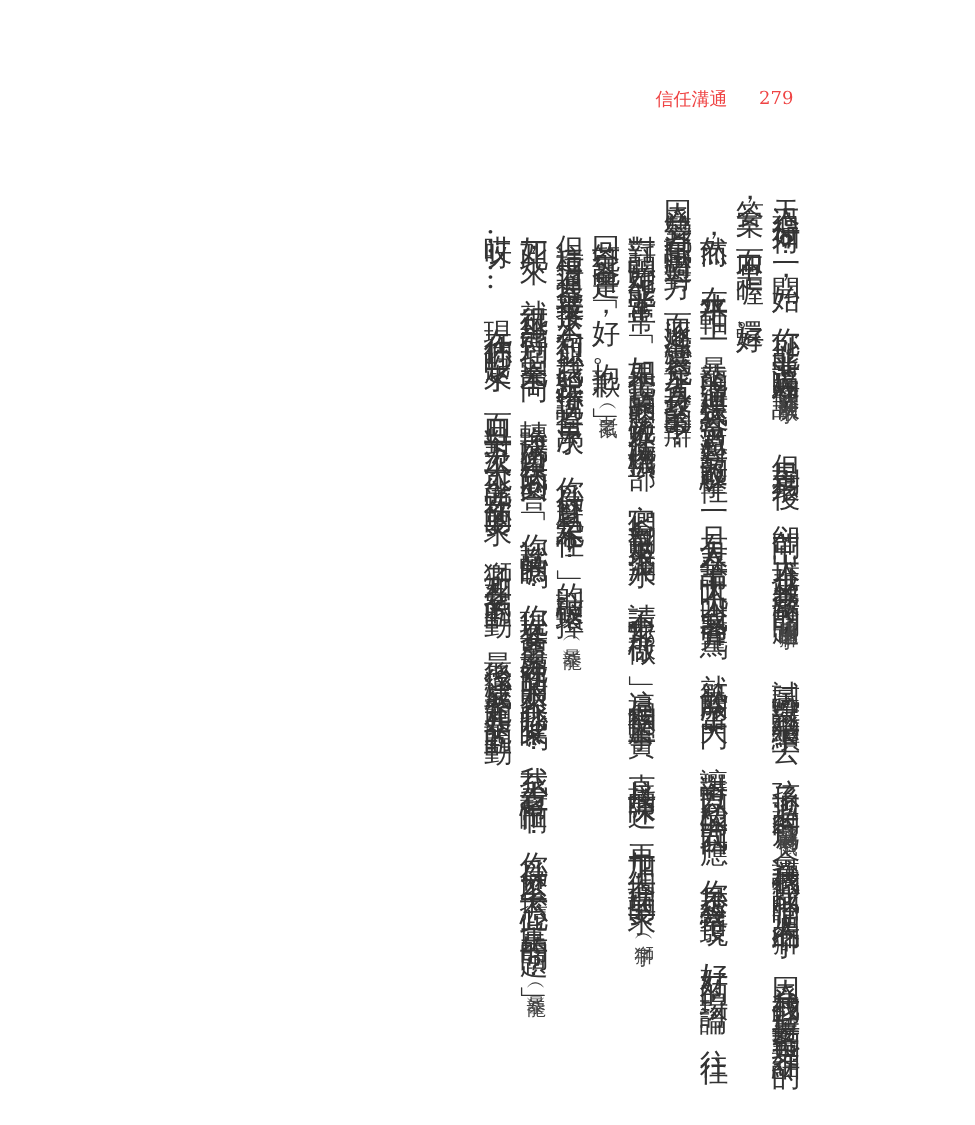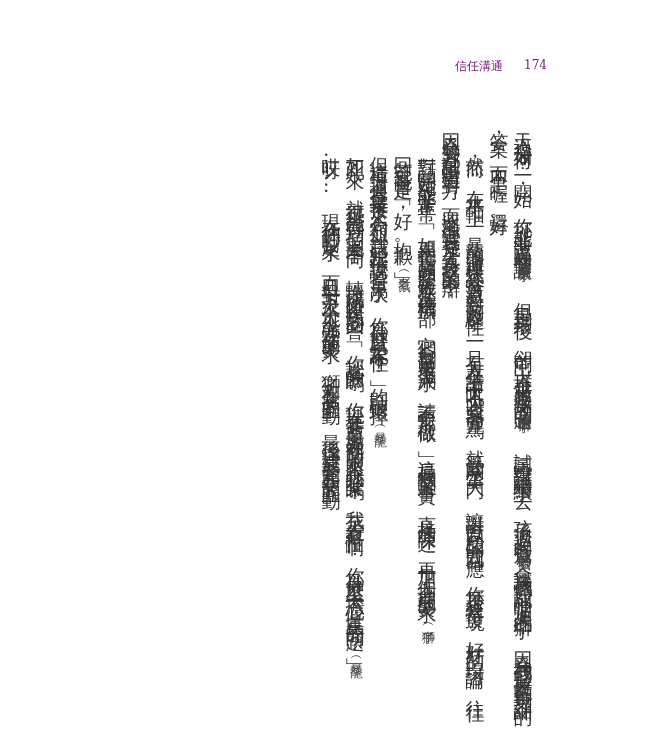--- a/index.html
+++ b/index.html
@@ -15,22 +15,21 @@
       font-family: "DejaVu Serif", "Liberation Serif", serif;
       color: #333333;
     }
     .running-head {
       position: absolute;
       top: 58px;
       left: 0;
       width: 573px;
       height: 20px;
       font-size: 12px;
-      color: #701a75;
-      margin-left: 18px;
+      color: #ef4444;
     }
     .running-head .title {
       position: absolute;
       left: 437px;
       top: 0;
       letter-spacing: 0px;
     }
     .running-head .page-no {
       position: absolute;
       left: 506px;
@@ -58,21 +57,21 @@
       font-size: 13px;
       letter-spacing: 2px;
       color: #444444;
     }
   </style>
 </head>
 <body>
 
 <div class="running-head">
   <span class="title">信任溝通</span>
-  <span class="page-no">174</span>
+  <span class="page-no">279</span>
 </div>
 
 <div class="body-text">
   <p class="para"><span>天過得如何？一開始，你可能非常溫暖和健談</span><span class="note">（友好的猴子）</span><span>，但是到最後，卻問出一大堆越來越嚴苛的問題</span><span class="note">（專橫的獅子）</span><span>，試圖讓對話繼續下去。孩子迴避的行爲</span><span class="note">（安靜的老鼠）</span><span>會讓我們變成咄咄逼人的獅子，因爲我們堅持要聽到更詳細的答案，而不是「喔，還好」。</span></p>
 
   <p class="para indent"><span>然而，在水平軸上，暴龍的溝通模式經常會激起對方的攻擊性。一旦有人在爭論中大吼大叫或高聲咒罵，就等於開啓了大門，讓對方以同樣的方式回應。你是否經常發現：好好的一場討論，往往因爲雙方都試圖壓過對方，而逐漸演變爲充斥著人身攻擊的爭辯？</span></p>
 
   <p class="para indent"><span>對話一開始可能非常正常：「如果把寶寶的塑膠碗放在洗碗機頂部，它們會翻過來盛滿水。請不要那樣做。」這是個關於事實、直接的陳述，再加上一個合理的要求。</span><span class="note">（獅子）</span></p>
 
   <p class="para indent"><span>回答可能會是：「好，抱歉。」</span><span class="note">（老鼠）</span></p>

